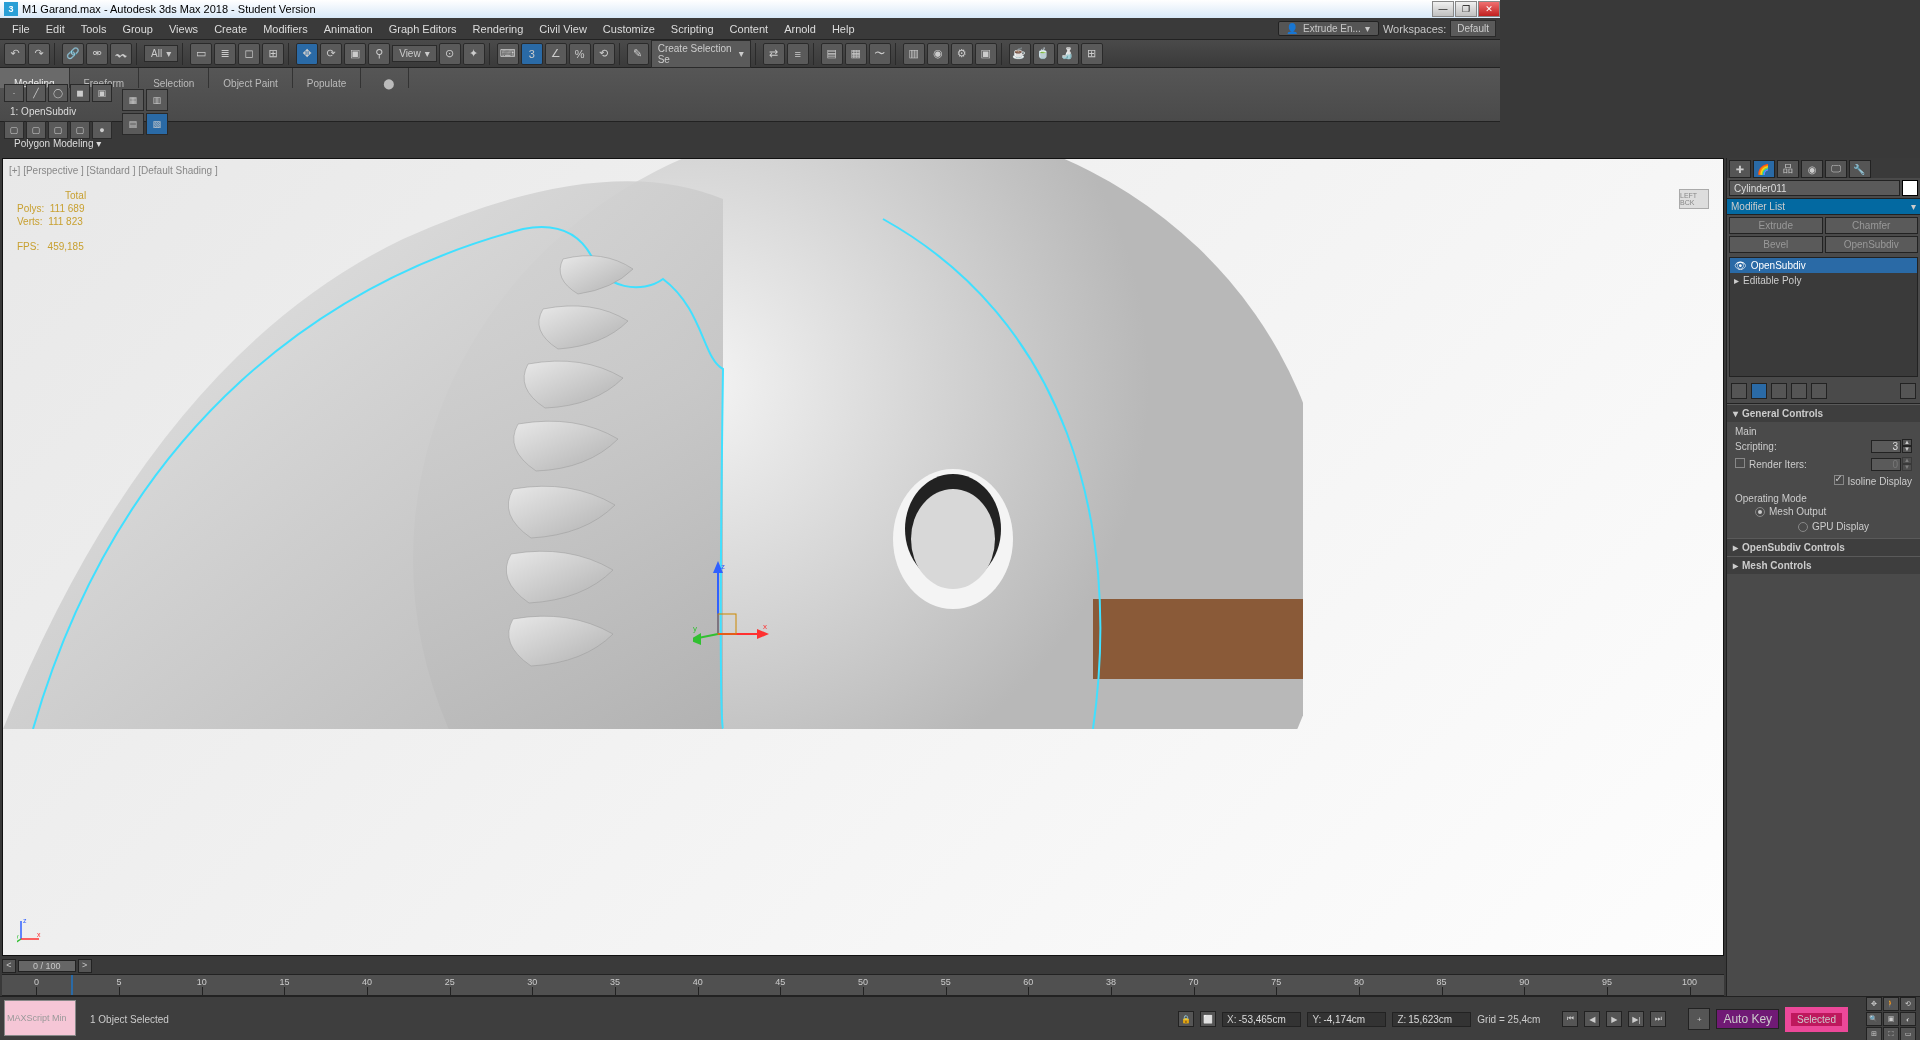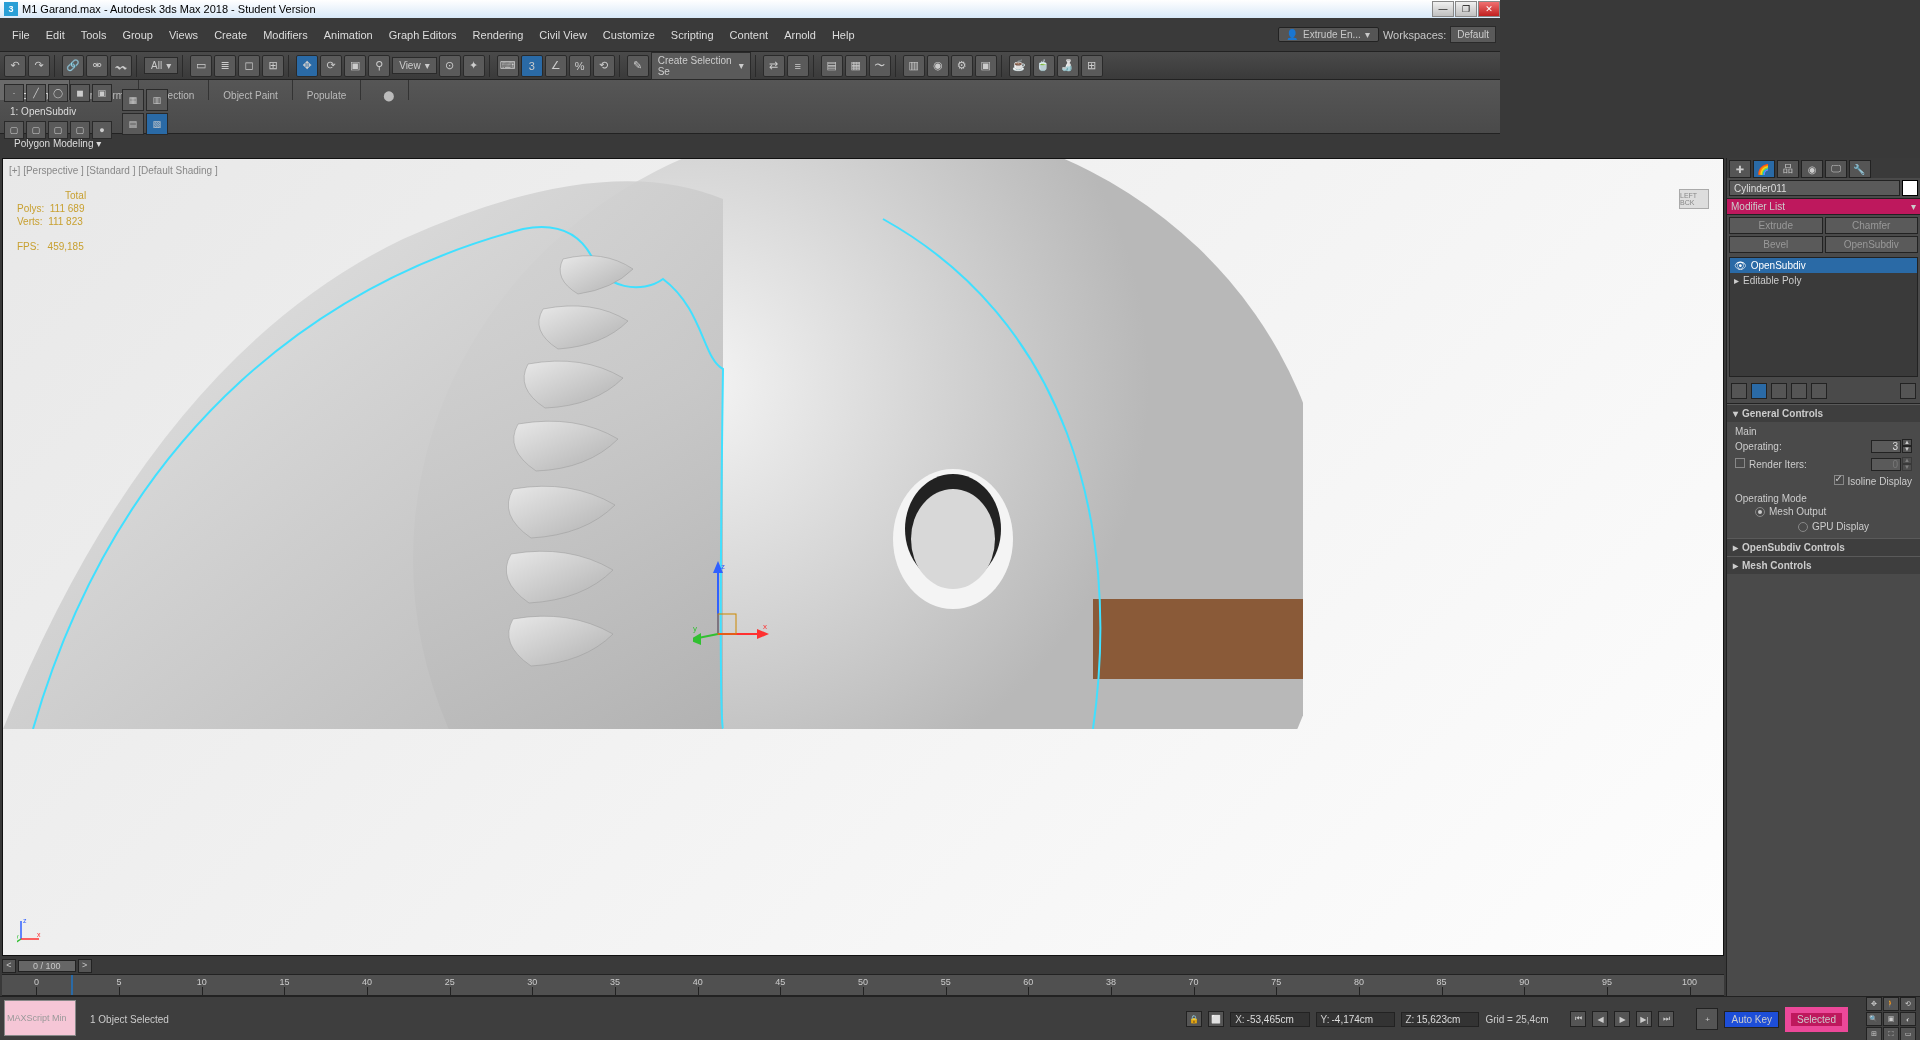--- a/index.html
+++ b/index.html
@@ -2,21 +2,21 @@
 <html><head>
 <meta charset="utf-8">
 <style>
 * { margin: 0; padding: 0; box-sizing: border-box; font-family: "Segoe UI", Tahoma, sans-serif; user-select: none; }
 body { background: #393939; color: #c8c8c8; font-size: 11px; overflow: hidden; width: 1500px; height: 812px; }
 .titlebar { height: 18px; background: linear-gradient(#fff,#d8e8f8); display: flex; align-items: center; padding-left: 4px; color: #000; font-size: 11px; }
 .titlebar .tb-icon { width: 14px; height: 14px; background: #2a9fd6; margin-right: 4px; display:flex;align-items:center;justify-content:center;color:#fff;font-weight:bold;font-size:9px;}
 .titlebar .tb-right { margin-left: auto; display: flex; }
 .winbtn { width: 22px; height: 16px; display:flex;align-items:center;justify-content:center; border:1px solid #888; margin-left:1px; background:linear-gradient(#f0f0f0,#c0c0c0); font-size:9px;}
 .winbtn.close { background: linear-gradient(#f07070,#c02020); color:#fff; }
-.menubar { height: 34px; background: #3a3a3a; display: flex; align-items: center; padding: 0 4px; border-bottom:1px solid #222;}
+.menubar { height: 22px; background: #3a3a3a; display: flex; align-items: center; padding: 0 4px; border-bottom:1px solid #222;}
 .menubar .mitem { padding: 2px 8px; color: #ddd; font-size: 11px; cursor: default; }
 .menubar .mright { margin-left:auto; display:flex; align-items:center; gap:4px;}
 .menubar .user { background:#555; padding:1px 8px; border:1px solid #222; border-radius:2px; font-size:10px; display:flex;align-items:center;gap:4px;}
 .toolbar { height: 28px; background: linear-gradient(#4a4a4a,#3a3a3a); border-bottom:1px solid #222; display:flex; align-items:center; padding:0 4px; gap:2px;}
 .tbico { width:22px; height:22px; background:#5a5a5a; border:1px solid #2a2a2a; border-radius:2px; display:flex;align-items:center;justify-content:center; color:#ccc; font-size:11px;}
 .tbico.active { background:#2a6aa6; }
 .tsep { width:4px; height:22px; border-left:1px solid #2a2a2a; margin:0 2px;}
 .tdrop { padding:2px 6px; background:#5a5a5a; border:1px solid #2a2a2a; font-size:10px; color:#ccc; display:flex;align-items:center;gap:4px;}
 .ribbon { height: 54px; background: linear-gradient(#565656,#4a4a4a); border-bottom:1px solid #222; display:flex; align-items:flex-start;}
 .rtabs { display:flex; height:16px; }
@@ -36,21 +36,21 @@
 
 .geom svg { position:absolute; top:0; left:0; }
 
 .cmdpanel { position:absolute; top:158px; right:0; bottom:0; width:194px; background:#4a4a4a; border-left:1px solid #222; font-size:10px; color:#ccc; display:flex; flex-direction:column;}
 .cmdtabs { height:20px; display:flex; gap:2px; padding:2px; background:#3a3a3a;}
 .cmdtab { width:22px; height:18px; background:#555; border:1px solid #222; display:flex;align-items:center;justify-content:center;}
 .cmdtab.active { background:#2a6aa6;}
 .objname { display:flex; padding:2px;}
 .objname input { flex:1; background:#5a5a5a; border:1px solid #222; color:#ddd; font-size:10px; padding:1px 4px;}
 .colorbox { width:16px; height:16px; background:#fff; border:1px solid #000; margin-left:2px;}
-.modlist-label { padding:2px 4px; background:#be185d; border-top:1px solid #222; border-bottom:1px solid #222;}
+.modlist-label { padding:2px 4px; background:#0369a1; border-top:1px solid #222; border-bottom:1px solid #222;}
 .modbtns { display:flex; flex-wrap:wrap; padding:2px; gap:2px;}
 .modbtn { flex:1 1 45%; background:#5a5a5a; border:1px solid #222; text-align:center; padding:2px 0; font-size:10px; color:#999;}
 .modstack { height:120px; background:#3a3a3a; border:1px solid #222; margin:2px; overflow:auto;}
 .stackitem { padding:2px 4px; display:flex; align-items:center; gap:4px; font-size:10px;}
 .stackitem.sel { background:#2a6aa6; color:#fff;}
 .stacktools { display:flex; gap:4px; padding:4px; border-bottom:1px solid #222;}
 .stktool { width:16px;height:16px;background:#555;border:1px solid #222;}
 .rollout { border-top:1px solid #5a5a5a; }
 .rolltitle { padding:3px 6px; background:#3e3e3e; font-weight:bold; font-size:10px; display:flex;align-items:center;gap:4px; cursor:default;}
 .rollbody { padding:4px 8px; font-size:10px; color:#ccc;}
@@ -71,21 +71,21 @@
 .ruler .tick { position:absolute; bottom:0; width:1px; height:8px; background:#222;}
 .ruler .ticklabel { position:absolute; bottom:8px; font-size:9px; color:#ccc; transform:translateX(-50%);}
 .ruler .curframe { position:absolute; bottom:0; top:0; width:2px; background:#2a6aa6; left:4%;}
 
 .status { position:absolute; left:0; right:0; bottom:0; height:44px; background:#3e3e3e; display:flex; flex-direction:column;}
 .statusrow { flex:1; display:flex; align-items:center; padding:0 4px; gap:6px; border-top:1px solid #222; font-size:10px; color:#ccc;}
 .pinkbox { width:72px; height:36px; background:#f5c6d6; border:1px solid #888; position:absolute; left:4px; bottom:4px;}
 .coord { display:flex; align-items:center; gap:2px; background:#333; padding:1px 4px; border:1px solid #222;}
 .coord input { width:58px; background:transparent; border:none; color:#ddd; font-size:10px;}
 .playbtn { width:16px;height:16px;background:#555;border:1px solid #222;display:flex;align-items:center;justify-content:center;font-size:8px;}
-.keybtn { padding:2px 6px; background:#1d4ed8; border:1px solid #222; font-size:10px;}
+.keybtn { padding:2px 6px; background:#701a75; border:1px solid #222; font-size:12px;}
 .seldrop { padding:1px 6px; background:#be185d; border:6px solid #ec4899; font-size:10px; min-width:60px;}
 .navcluster { display:grid; grid-template-columns:repeat(3,16px); grid-template-rows:repeat(3,14px); gap:1px;}
 .navcluster div{background:#555;border:1px solid #222;font-size:7px;display:flex;align-items:center;justify-content:center;}
 </style>
 </head>
 <body>
 
 <div class="titlebar">
   <div class="tb-icon">3</div>
   <span>M1 Garand.max - Autodesk 3ds Max 2018 - Student Version</span>
@@ -328,21 +328,21 @@
     <div class="stktool"></div>
     <div style="flex:1"></div>
     <div class="stktool"></div>
   </div>
 
   <div class="rollout">
     <div class="rolltitle">▾ <span>General Controls</span></div>
     <div class="rollbody">
       <div>Main</div>
       <div class="row">
-        <span>Operating:</span>
+        <span>Scripting:</span>
         <div class="spinner">
           <input value="3" style="">
           <div class="spinbtns">
               <span>▲</span>
               <span>▼</span>
             </div>
         </div>
       </div>
       <div class="row">
         <span><span class="check"></span><span>Render Iters:</span></span>

